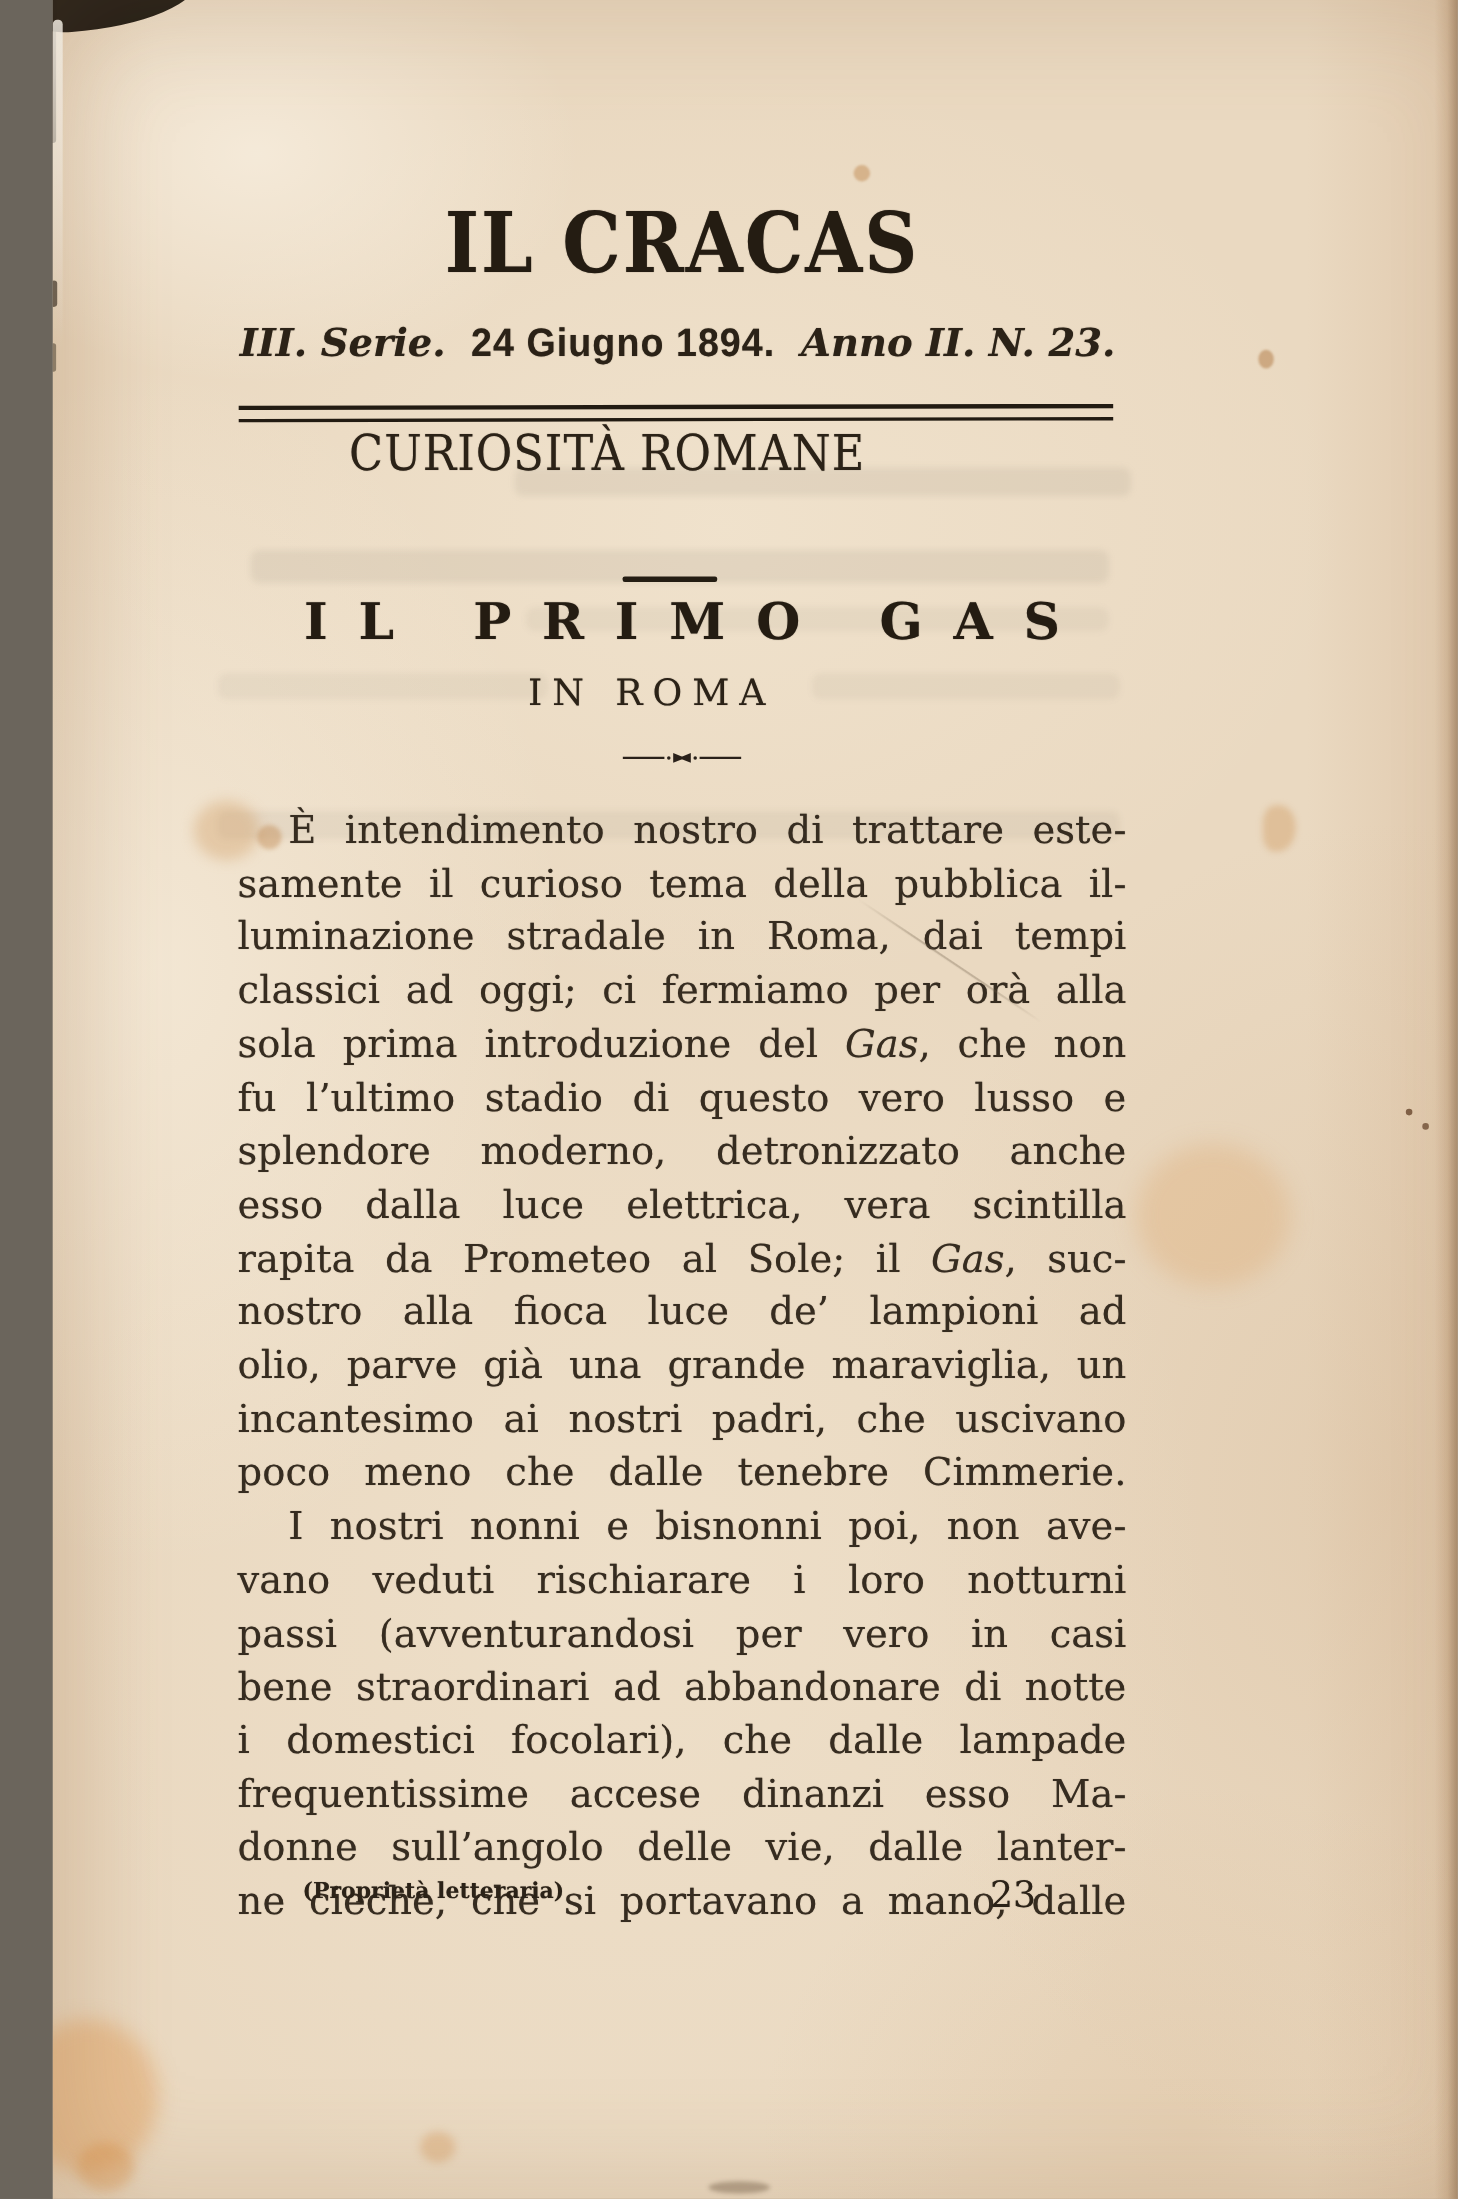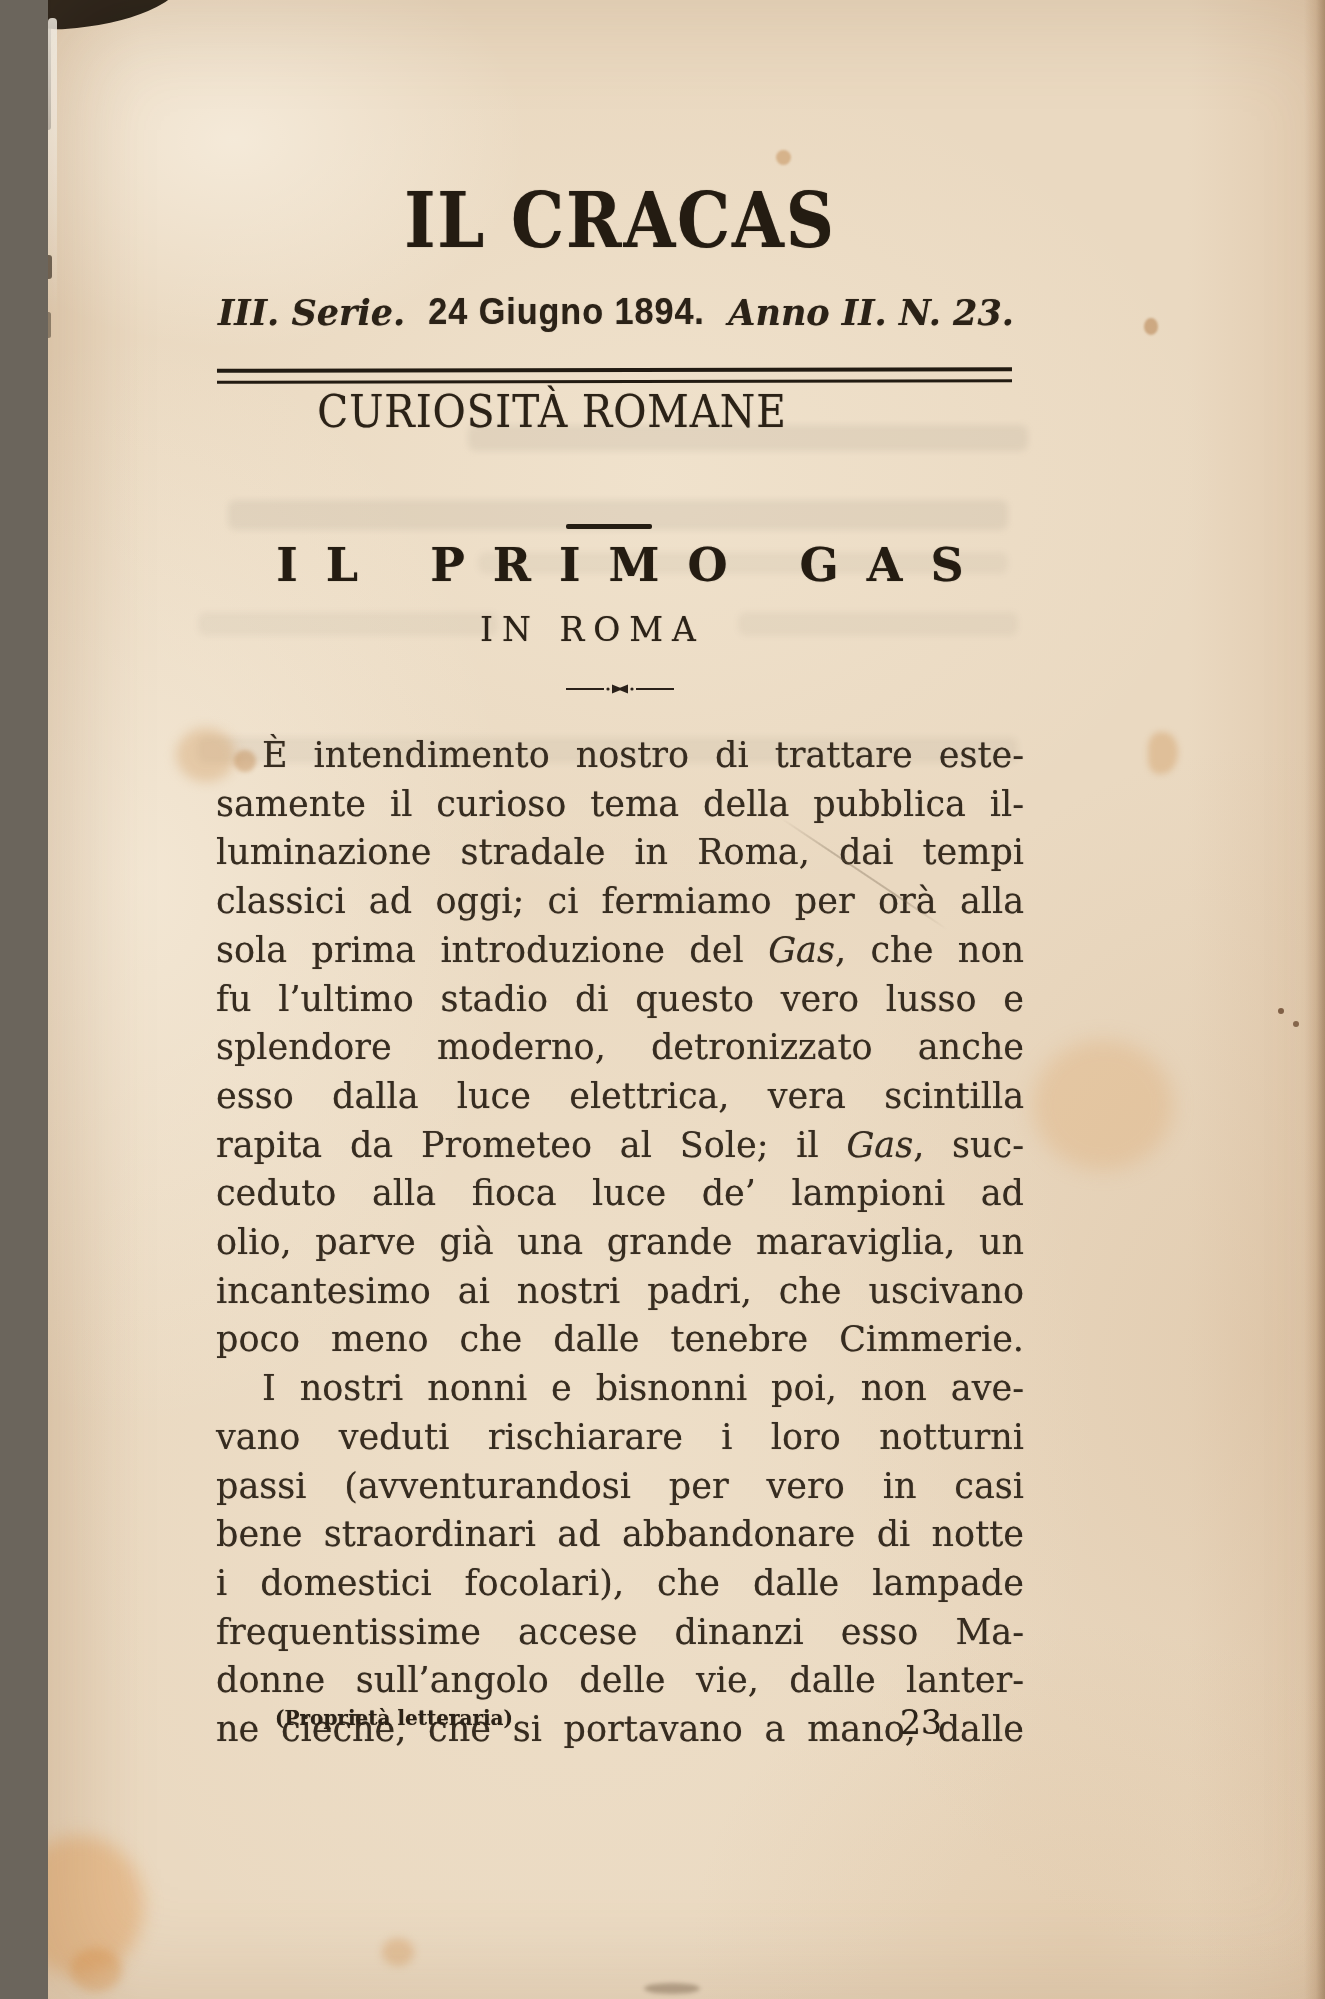--- a/index.html
+++ b/index.html
@@ -145,21 +145,21 @@
         <div>
           <div class="line indent"><span>È intendimento nostro di trattare este-</span></div>
           <div class="line"><span>samente il curioso tema della pubblica il-</span></div>
           <div class="line"><span>luminazione stradale in Roma, dai tempi</span></div>
           <div class="line"><span>classici ad oggi; ci fermiamo per orà alla</span></div>
           <div class="line"><span>sola prima introduzione del </span><span class="it">Gas</span><span>, che non</span></div>
           <div class="line"><span>fu l’ultimo stadio di questo vero lusso e</span></div>
           <div class="line"><span>splendore moderno, detronizzato anche</span></div>
           <div class="line"><span>esso dalla luce elettrica, vera scintilla</span></div>
           <div class="line"><span>rapita da Prometeo al Sole; il </span><span class="it">Gas</span><span>, suc-</span></div>
-          <div class="line"><span>ceduto alla fioca luce de’ lampioni ad</span></div>
+          <div class="line"><span>nostro alla fioca luce de’ lampioni ad</span></div>
           <div class="line"><span>olio, parve già una grande maraviglia, un</span></div>
           <div class="line"><span>incantesimo ai nostri padri, che uscivano</span></div>
           <div class="line"><span>poco meno che dalle tenebre Cimmerie.</span></div>
         </div>
         <div>
           <div class="line indent"><span>I nostri nonni e bisnonni poi, non ave-</span></div>
           <div class="line"><span>vano veduti rischiarare i loro notturni</span></div>
           <div class="line"><span>passi (avventurandosi per vero in casi</span></div>
           <div class="line"><span>bene straordinari ad abbandonare di notte</span></div>
           <div class="line"><span>i domestici focolari), che dalle lampade</span></div>

